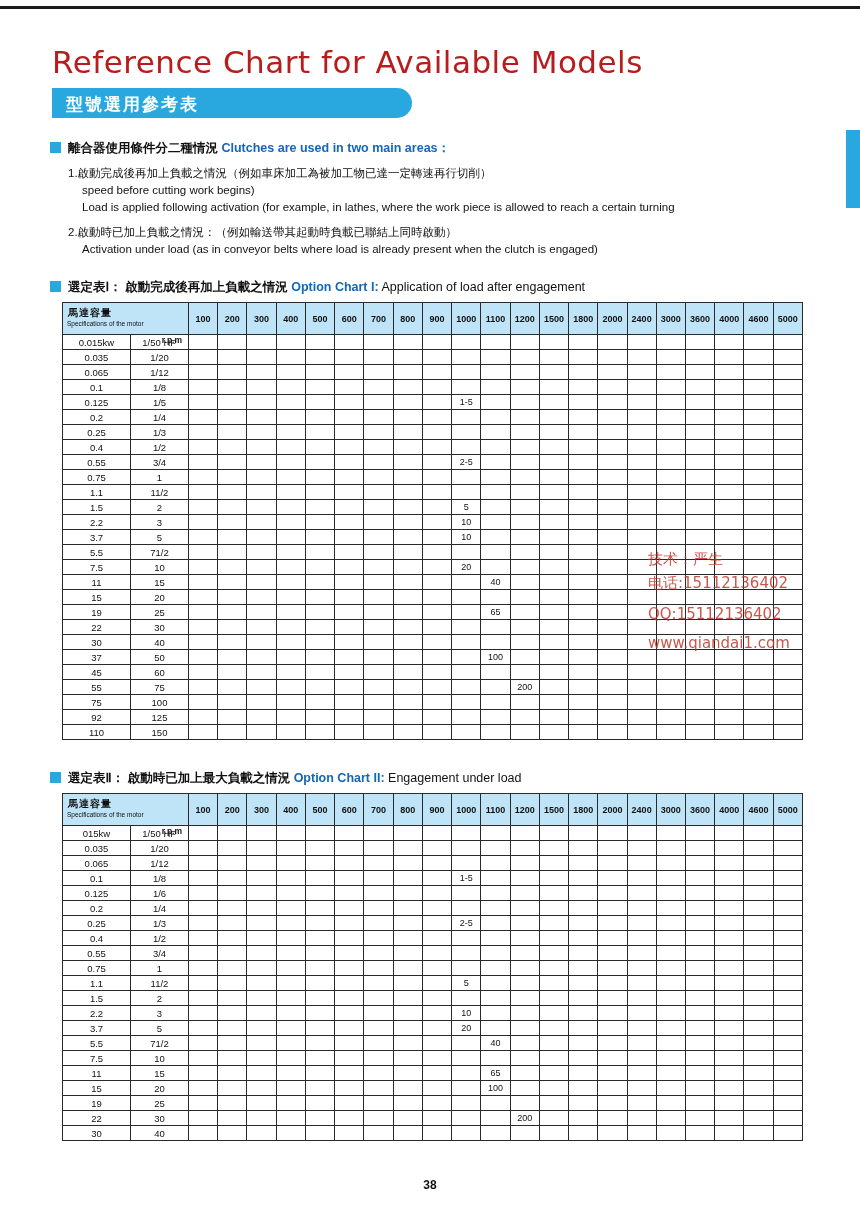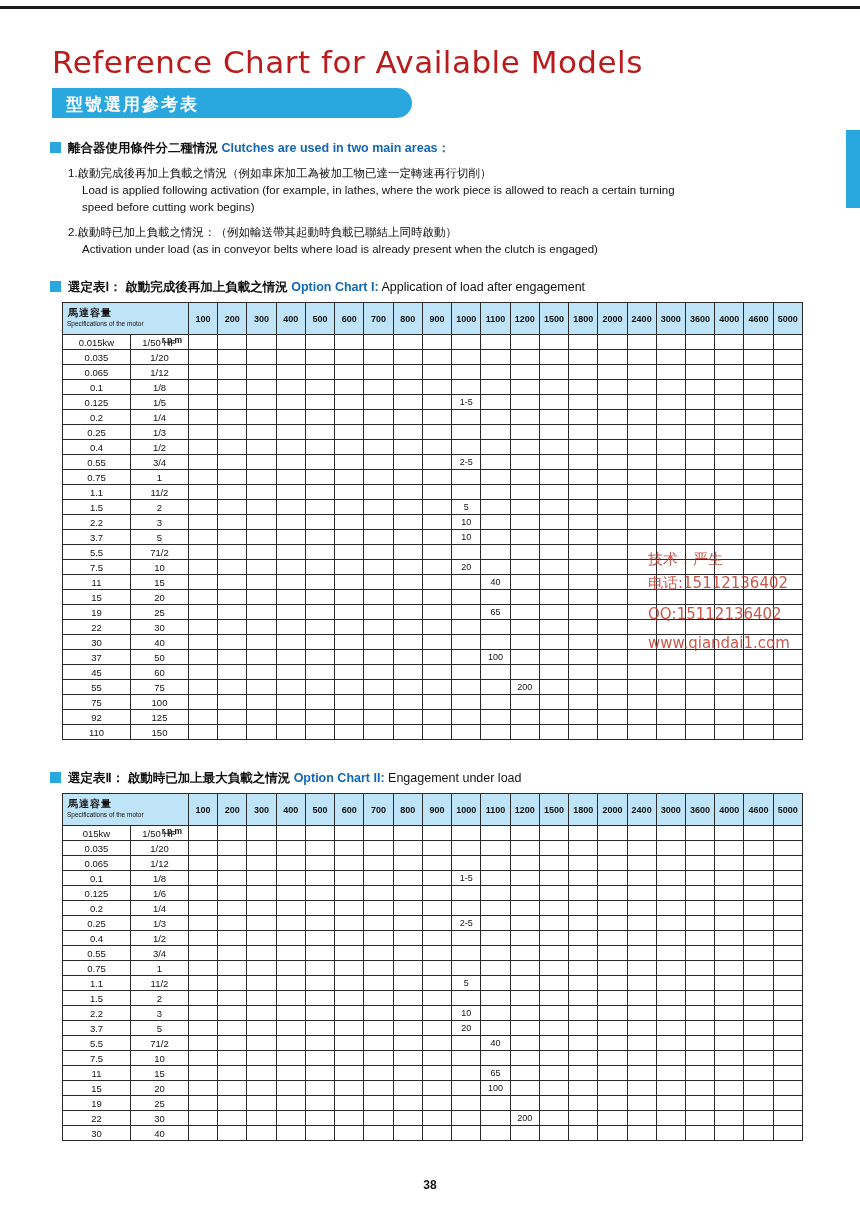--- a/index.html
+++ b/index.html
@@ -125,22 +125,22 @@
     <span>型號選用參考表</span>
   </div>
 
   <div class="head-line" style="top:140px;">
     <span class="sq"></span><span>離合器使用條件分二種情況</span>
     <span class="blue">Clutches are used in two main areas：</span>
   </div>
 
   <div class="body-text" style="left:68px; top:165px; width:760px;">
     <div>1.啟動完成後再加上負載之情況（例如車床加工為被加工物已達一定轉速再行切削）</div>
+    <div style="padding-left:14px;">speed before cutting work begins)</div>
     <div style="padding-left:14px;">Load is applied following activation (for example, in lathes, where the work piece is allowed to reach a certain turning</div>
-    <div style="padding-left:14px;">speed before cutting work begins)</div>
   </div>
 
   <div class="body-text" style="left:68px; top:224px; width:760px;">
     <div>2.啟動時已加上負載之情況：（例如輸送帶其起動時負載已聯結上同時啟動）</div>
     <div style="padding-left:14px;">Activation under load (as in conveyor belts where load is already present when the clutch is engaged)</div>
   </div>
 
   <div class="sec-label" style="top:279px;">
     <span class="sq"></span><span>選定表Ⅰ： 啟動完成後再加上負載之情況</span>
     <span class="bluebold">Option Chart I:</span><span class="norm"> Application of load after engagement</span>

